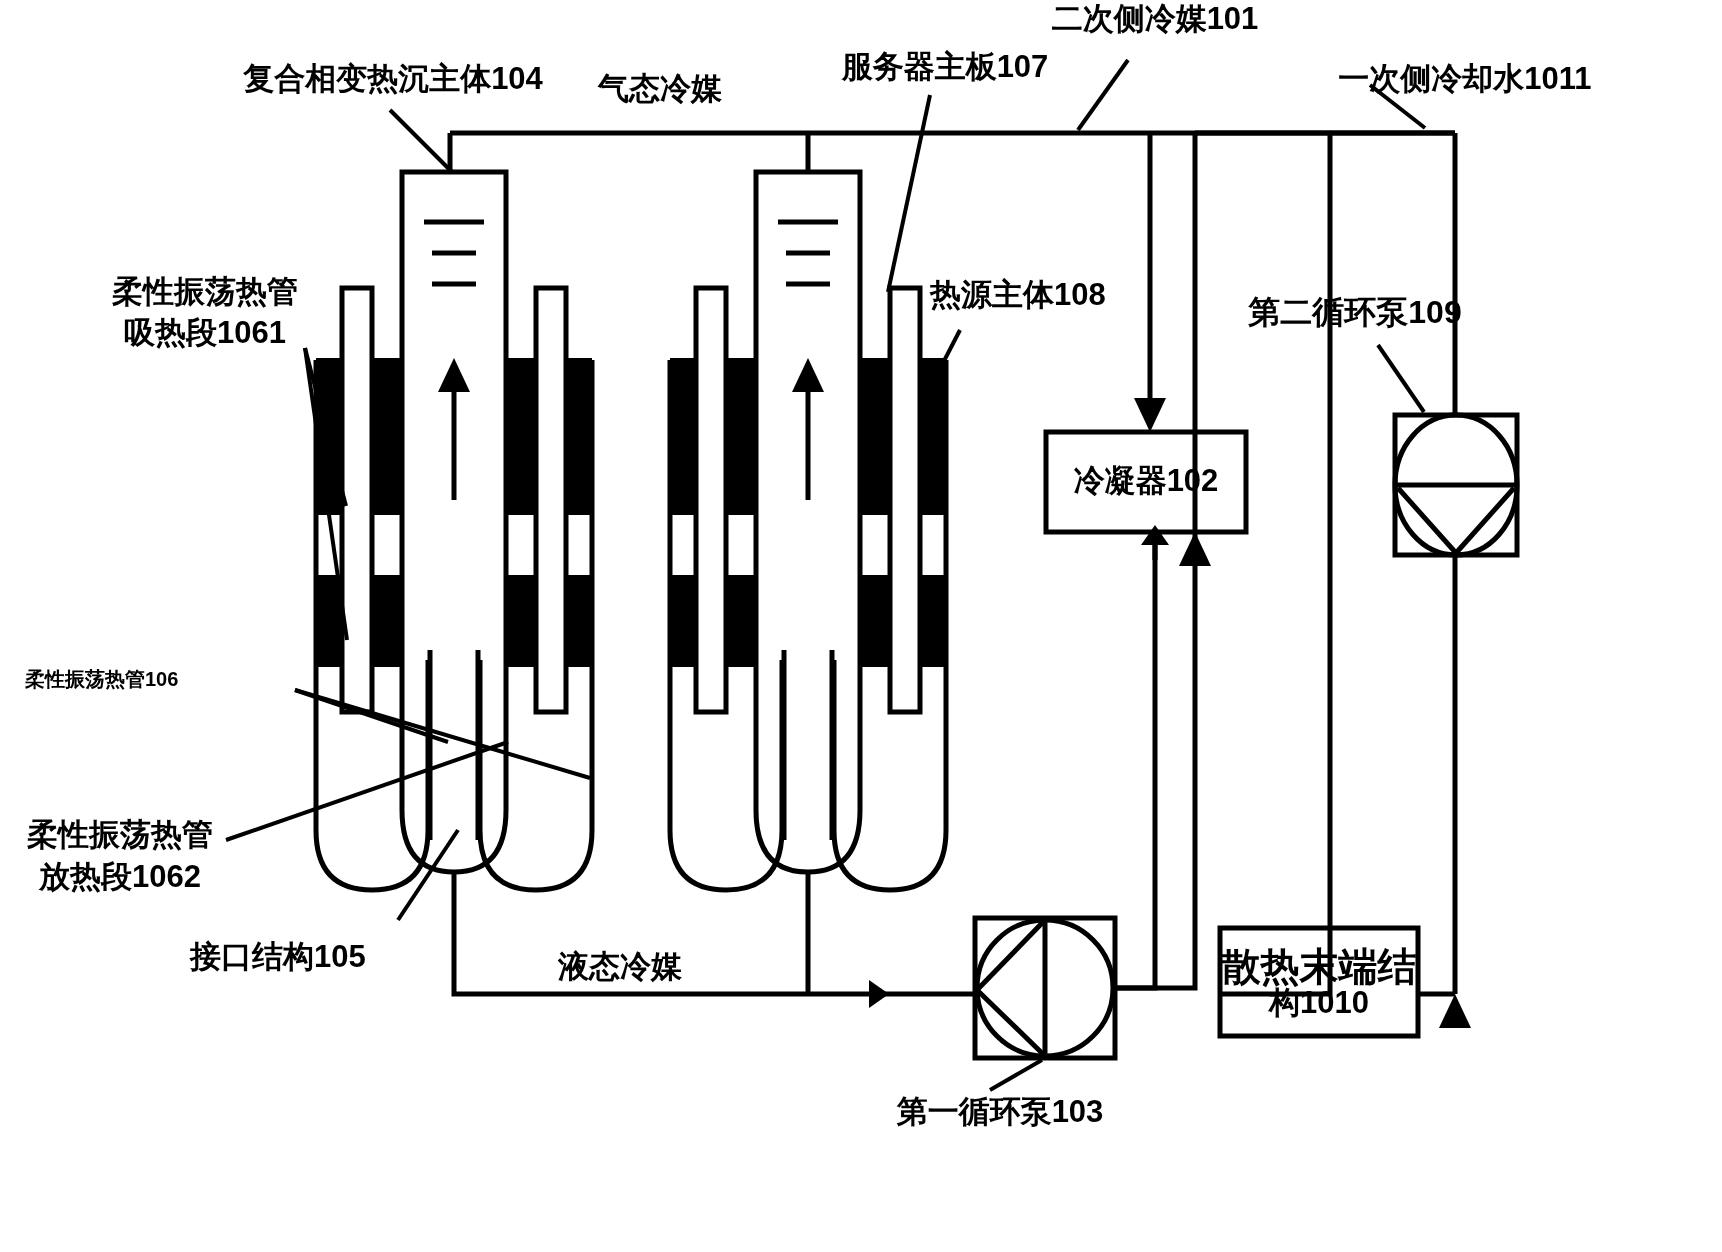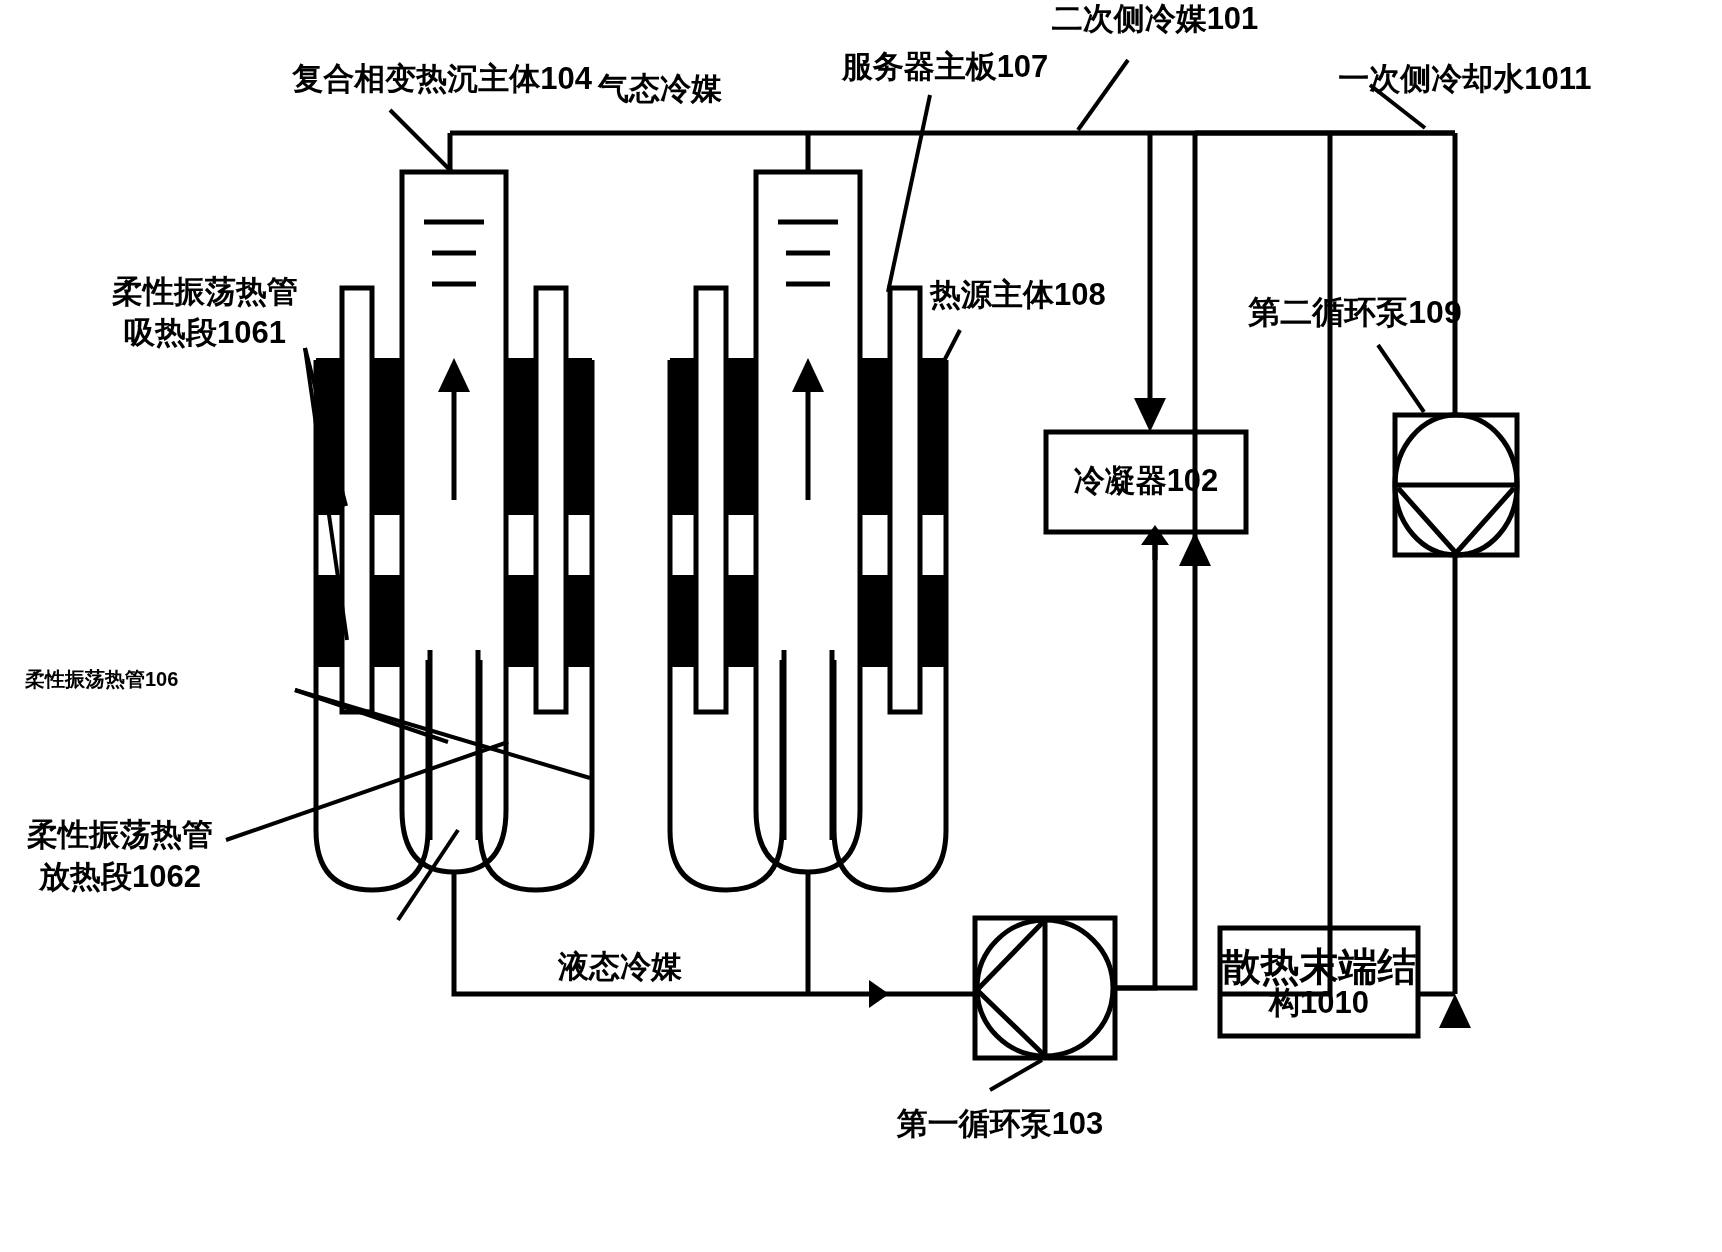--- a/index.html
+++ b/index.html
@@ -178,21 +178,21 @@
       <path d="M295,690 L590,778"></path>
       <path d="M295,690 L448,742"></path>
       <path d="M226,840 L508,742"></path>
       <path d="M398,920 L458,830"></path>
       <path d="M990,1090 L1042,1060"></path>
     </g>
 
   </g>
 </svg>
 
-<div class="lbl c" style="left:222px;top:62px;width:370px;font-size:31px;text-align:right;">复合相变热沉主体104</div>
+<div class="lbl c" style="left:208px;top:62px;width:370px;font-size:31px;">复合相变热沉主体104</div>
 
 <div class="lbl c" style="left:560px;top:72px;width:200px;font-size:31px;">气态冷媒</div>
 
 <div class="lbl c" style="left:810px;top:50px;width:270px;font-size:31px;">服务器主板107</div>
 
 <div class="lbl c" style="left:1010px;top:2px;width:290px;font-size:31px;">二次侧冷媒101</div>
 
 <div class="lbl c" style="left:1275px;top:62px;width:380px;font-size:31px;">一次侧冷却水1011</div>
 
 <div class="lbl l" style="left:930px;top:278px;width:250px;font-size:31px;">热源主体108</div>
@@ -200,23 +200,24 @@
 <div class="lbl c" style="left:1205px;top:295px;width:300px;font-size:32px;">第二循环泵109</div>
 
 <div class="lbl c" style="left:85px;top:275px;width:240px;font-size:31px;">柔性振荡热管</div>
 <div class="lbl c" style="left:85px;top:316px;width:240px;font-size:31px;">吸热段1061</div>
 
 <div class="lbl l" style="left:25px;top:668px;width:290px;font-size:20px;">柔性振荡热管106</div>
 
 <div class="lbl c" style="left:5px;top:818px;width:230px;font-size:31px;">柔性振荡热管</div>
 <div class="lbl c" style="left:5px;top:860px;width:230px;font-size:31px;">放热段1062</div>
 
+<div class="lbl l" style="left:190px;top:940px;width:260px;font-size:31px;">接口结构105</div>
 
 <div class="lbl c" style="left:530px;top:950px;width:180px;font-size:31px;">液态冷媒</div>
 
-<div class="lbl c" style="left:855px;top:1095px;width:290px;font-size:31px;margin-top:12px;">第一循环泵103</div>
+<div class="lbl c" style="left:855px;top:1095px;width:290px;font-size:31px;">第一循环泵103</div>
 
 <div class="boxlabel" style="left:1046px;top:463px;width:200px;font-size:31px;">冷凝器102</div>
 
 <div class="boxlabel" style="left:1220px;top:945px;width:198px;font-size:39px;">散热末端结</div>
 <div class="boxlabel" style="left:1220px;top:985px;width:198px;font-size:31px;">构1010</div>
 
 </div>
 
 </body></html>

